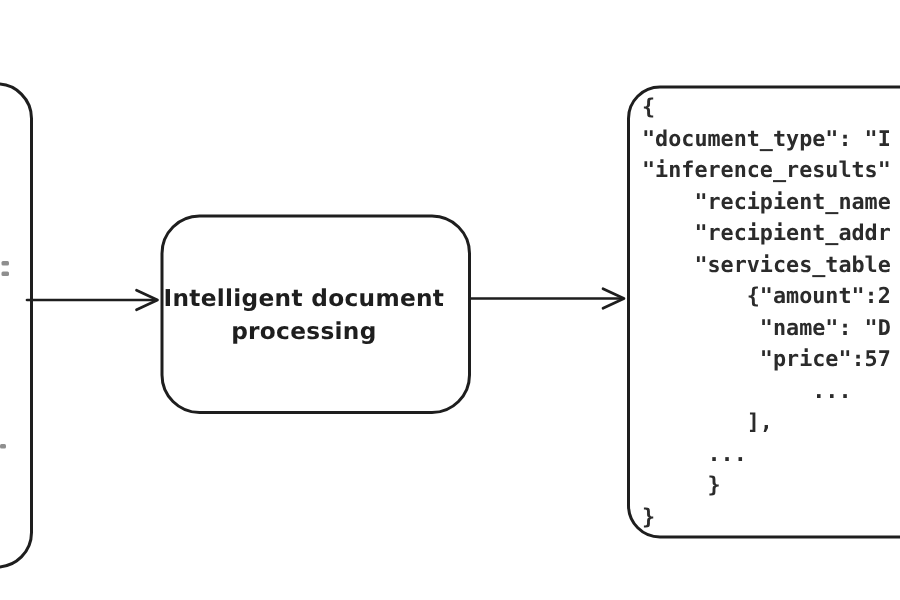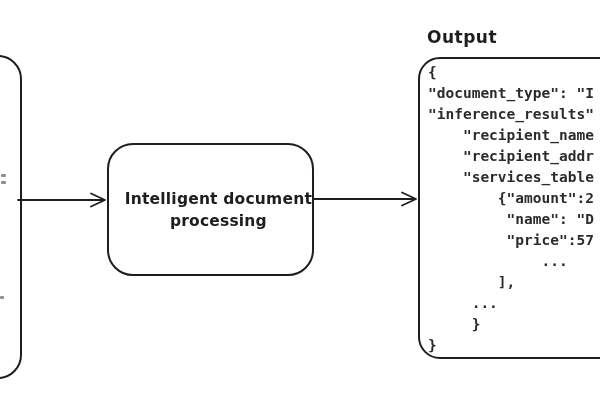--- a/index.html
+++ b/index.html
@@ -34,21 +34,21 @@
   .frag-c{left:0px;top:296px;width:4px;height:3px;}
   
   .arrows{position:absolute;left:0;top:0;width:600px;height:400px;}
   
   .process-box{
     position:absolute;
     left:107px;top:143px;width:203px;height:129px;
     border:2px solid #1e1e1e;
     border-radius:26px;
     background:#ffffff;
-    display:flex;align-items:center;justify-content:flex-end;
+    display:flex;align-items:center;justify-content:flex-start;
     text-align:center;
   }
   .process-label{
     font-size:15.5px;
     font-weight:bold;
     line-height:22px;
     white-space:pre;
     letter-spacing:0.2px;
   }
   
@@ -97,21 +97,20 @@
       <path d="M311 199 L415 199"></path>
       <path d="M402 192.5 L416 199 L402 205.5"></path>
     </g>
   </svg>
 
   <div class="process-box">
     <div class="process-label">Intelligent document
 processing</div>
   </div>
 
-  <div class="output-label">Output</div>
   <div class="output-box">
     <div class="code-block">{
 "document_type": "I
 "inference_results"
     "recipient_name
     "recipient_addr
     "services_table
         {"amount":2
          "name": "D
          "price":57

